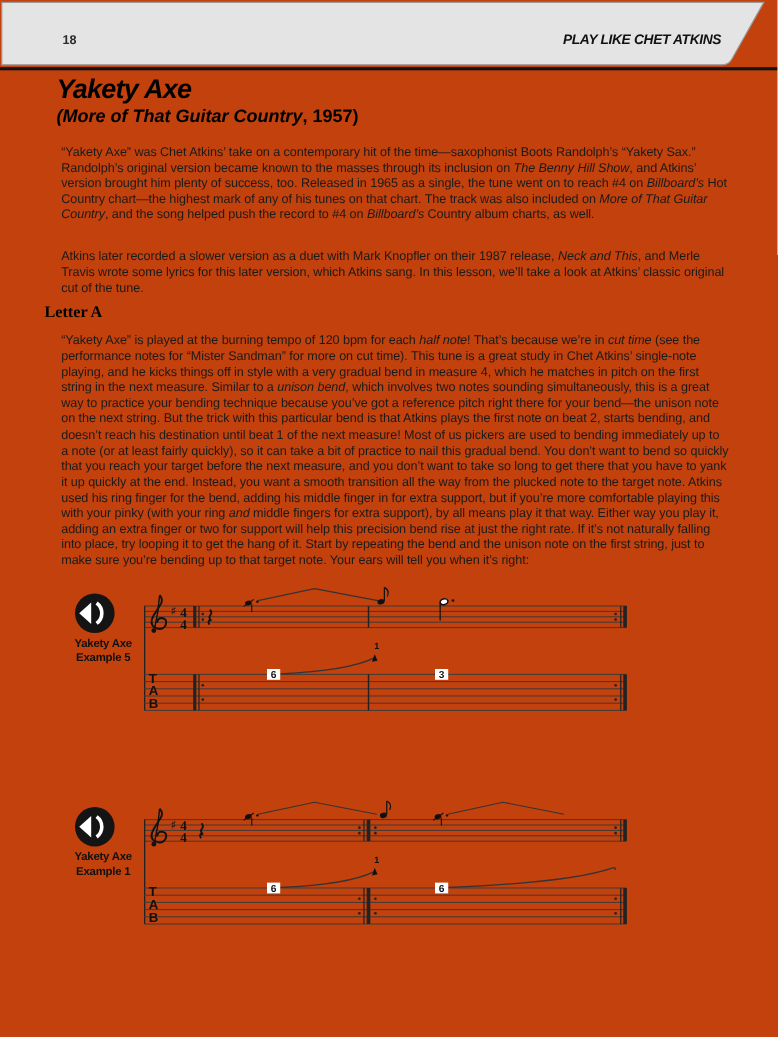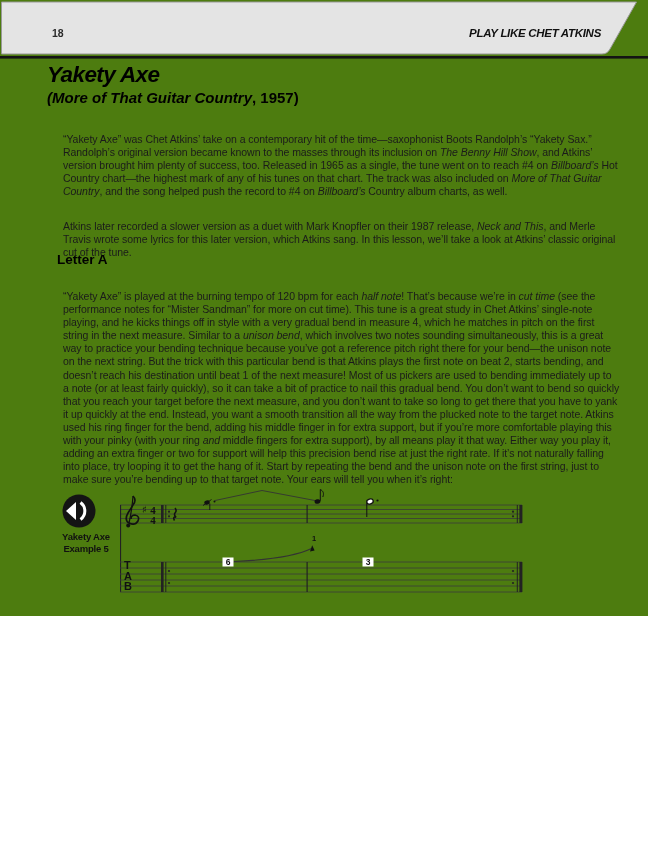--- a/index.html
+++ b/index.html
@@ -1,25 +1,25 @@
 <!DOCTYPE html>
 <html><head>
 <meta charset="utf-8">
 <style>
   html,body{margin:0;padding:0;background:#fff;}
-  .page{position:relative;width:648px;height:616px;background:#4d7c0f;overflow:hidden;
+  .page{position:relative;width:648px;height:864px;background:#c2410c;overflow:hidden;
         font-family:"Liberation Sans",sans-serif;color:#1b1b1b;}
   .hdr-num{font-size:10.5px;font-weight:bold;fill:#2a2a2a;}
   .hdr-title{font-size:11.5px;font-weight:bold;font-style:italic;fill:#111;letter-spacing:-0.3px;}
   h1.song{position:absolute;left:47px;top:62px;margin:0;font-size:22.5px;font-weight:bold;
           font-style:italic;letter-spacing:-0.6px;color:#000;}
   h2.album{position:absolute;left:47px;top:89px;margin:0;font-size:15px;font-weight:bold;color:#000;}
   h2.album i{}
-  h3.sect{position:absolute;left:57px;top:252px;margin:0;font-size:13.5px;font-weight:bold;color:#000;}
-  p.body{position:absolute;left:47px;width:557px;margin:16px;font-size:10.5px;line-height:13.1px;
+  h3.sect{position:absolute;left:37px;top:252px;margin:0;font-size:13.5px;font-weight:bold;color:#000;font-family:Liberation Serif, serif;}
+  p.body{position:absolute;left:47px;width:557px;margin:4px;font-size:10.5px;line-height:13.1px;
          letter-spacing:-0.05px;color:#1b1b1b;}
   p.body i{font-style:italic;}
   .p1{top:117px}.p2{top:204px}.p3{top:274px}.p4{top:626px}
   .example{position:absolute;left:47px;width:557px;height:140px;}
   .ex1{top:487px}.ex2{top:665px}
   .audio{position:absolute;left:10px;top:2px;}
   .ex-label{position:absolute;left:0;top:44px;width:78px;text-align:center;
             font-size:9.5px;line-height:12px;font-weight:bold;color:#111;letter-spacing:-0.2px;}
   .notation{position:absolute;left:71px;top:0;}
   .stf{stroke:#3a3a3a;stroke-width:0.8;}

